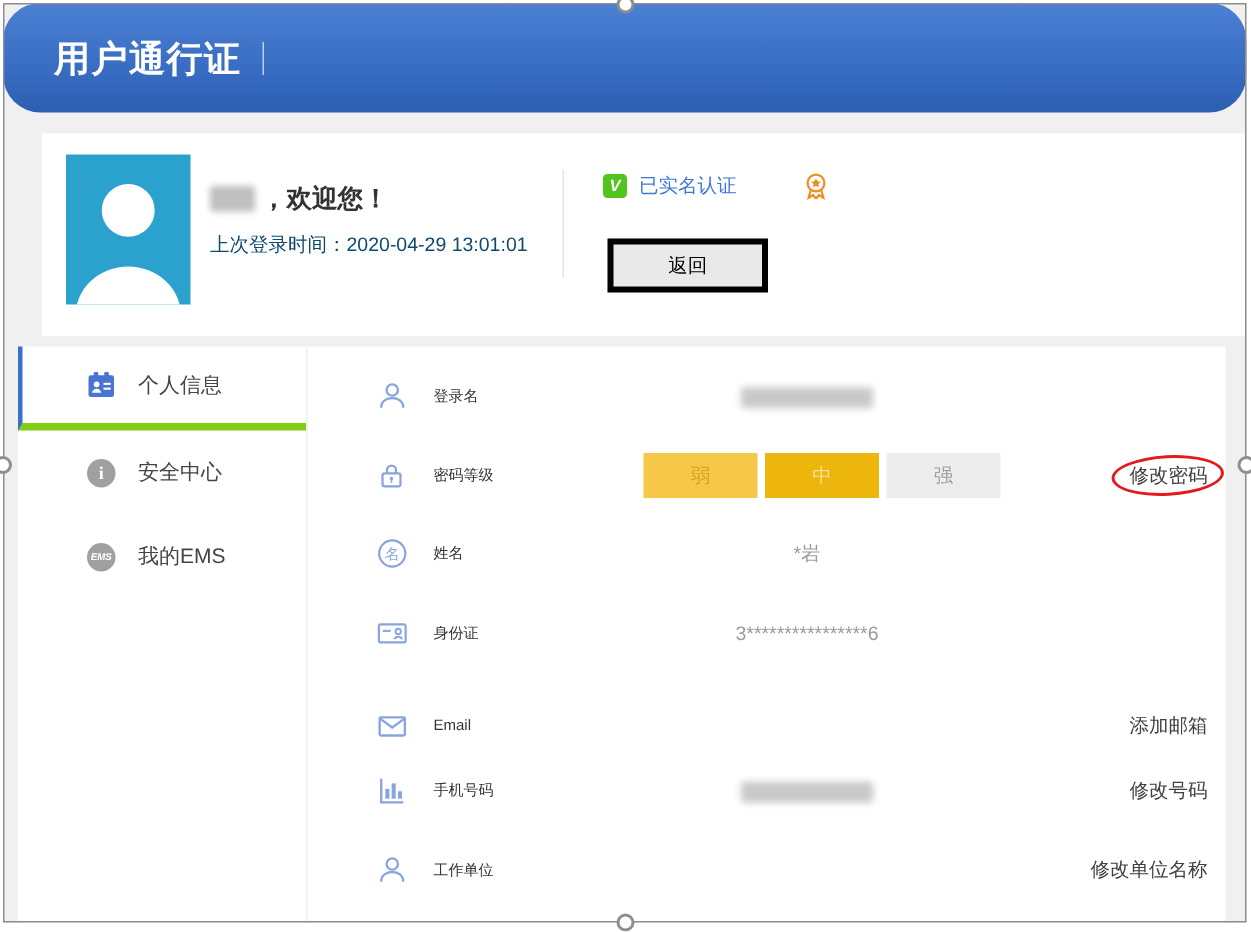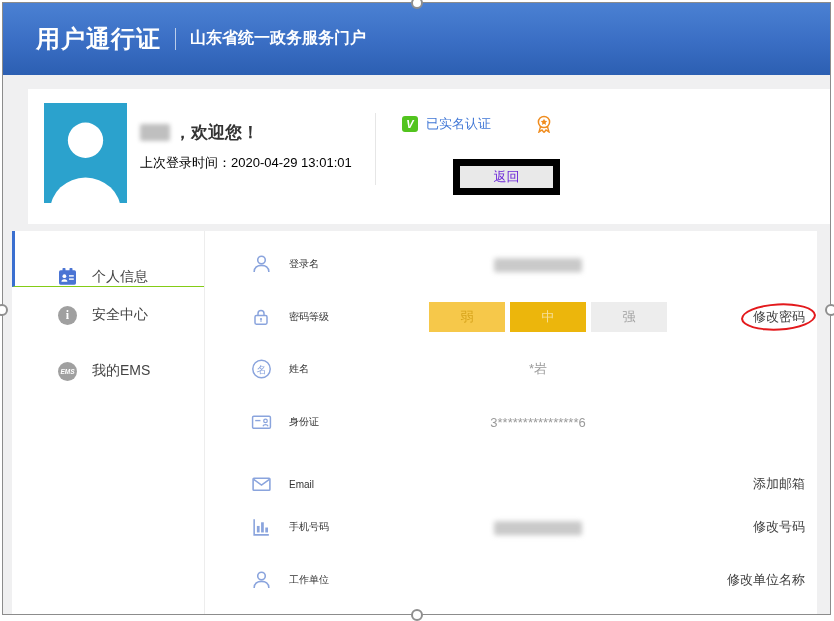--- a/index.html
+++ b/index.html
@@ -16,53 +16,53 @@
   .handle { position:absolute; width:12px; height:12px; border-radius:50%;
     background:#fff; border:2px solid #8f8f8f; z-index:90; }
   .handle.top    { left:411px; top:-3px; }
   .handle.bottom { left:411px; top:609px; }
   .handle.left   { left:-4px;  top:304px; }
   .handle.right  { left:825px; top:304px; }
 
   
   .header { position:absolute; left:0; top:0; width:100%; height:73px;
     background:linear-gradient(180deg,#4b81d3 0%,#3a6ec4 55%,#2c5fb2 100%);
-    display:flex; align-items:center; padding-left:34px; }
+    display:flex; align-items:center; padding-left:34px;border-radius:25px; }
   .header .title { font-size:24px; font-weight:bold; color:#fff; letter-spacing:1px; }
   .header .hdiv { width:1px; height:22px; background:rgba(255,255,255,.65); margin:0 14px; }
   .header .subtitle { font-size:16px; font-weight:bold; color:#fff; }
 
   
   .user-card { position:absolute; left:26px; top:87px; width:805px; height:135px; background:#fff; }
   .avatar { position:absolute; left:16px; top:14px; width:83px; height:100px;
     background:#2ba2cd; overflow:hidden; }
   .avatar svg { position:absolute; left:0; top:8px; }
   .welcome { position:absolute; left:112px; top:32px; font-size:17px; font-weight:bold;
     color:#333; display:flex; align-items:center; }
   .name-blur { display:inline-block; width:30px; height:17px; margin-right:4px;
     background:#bfbfbf; filter:blur(2px); border-radius:2px; }
-  .last-login { position:absolute; left:112px; top:65px; font-size:13px; color:#000000; }
+  .last-login { position:absolute; left:112px; top:65px; font-size:13px; color:#0c4a6e; }
   .v-divider { position:absolute; left:347px; top:24px; width:1px; height:72px; background:#e6e6e6; }
   .badges { position:absolute; left:374px; top:26px; display:flex; gap:44px; }
   .badge { display:flex; align-items:center; gap:8px; font-size:13px; color:#4077d6; }
   .v-icon { width:16px; height:16px; background:#52c41e; border-radius:3px; color:#fff;
     font-size:11px; font-weight:bold; font-style:italic; display:flex;
     align-items:center; justify-content:center; }
   .back-btn { position:absolute; left:377px; top:70px; width:107px; height:36px;
-    background:#e9e9e9; border:7px solid #000000; color:#6d28d9; font-size:13px;
-    display:flex; align-items:center; justify-content:center; cursor:pointer;margin-left:48px; }
+    background:#e9e9e9; border:4px solid #000000; color:#000000; font-size:13px;
+    display:flex; align-items:center; justify-content:center; cursor:pointer; }
 
   
   .panel { position:absolute; left:10px; top:229px; width:805px; height:384px;
     background:#fff; display:flex; }
   .sidebar { width:193px; border-right:1px solid #ededed; }
   .side-item { height:56px; display:flex; align-items:center; gap:15px;
     padding-left:46px; font-size:14px; color:#444; cursor:pointer; }
   .side-item.active { border-left:3px solid #3a6fd0; padding-left:43px;
-    border-bottom:1px solid #84cc16;align-items:flex-end; }
+    border-bottom:5px solid #84cc16; }
   .circle-ic { width:19px; height:19px; border-radius:50%; background:#a0a0a0;
     color:#fff; display:flex; align-items:center; justify-content:center; }
   .circle-ic.info { font-size:12px; font-weight:bold; font-family:"Liberation Serif",serif; }
   .circle-ic.ems { font-size:6.5px; font-weight:bold; font-style:italic; }
 
   .main { flex:1; position:relative; }
   .row { position:absolute; left:0; width:100%; height:34px; }
   .row .icon { position:absolute; left:46px; top:50%; transform:translateY(-50%); }
   .row .label { position:absolute; left:84px; top:50%; transform:translateY(-50%);
     font-size:10px; color:#333; }
@@ -83,21 +83,20 @@
     transform:translateY(-50%) rotate(-3deg); pointer-events:none; z-index:3; }
 </style>
 </head>
 <body>
 
 <div class="canvas">
 
   <div class="header">
     <span class="title">用户通行证</span>
     <span class="hdiv"></span>
-    <span class="subtitle">山东省统一政务服务门户</span>
   </div>
 
   <div class="user-card">
     <div class="avatar">
       <svg width="83" height="100" viewBox="0 0 40 48">
         <circle cx="20" cy="14" r="8.5" fill="#ffffff"></circle>
         <path d="M3,48 a17,16 0 0 1 34,0 z" fill="#ffffff"></path>
       </svg>
     </div>
     <div class="welcome">

